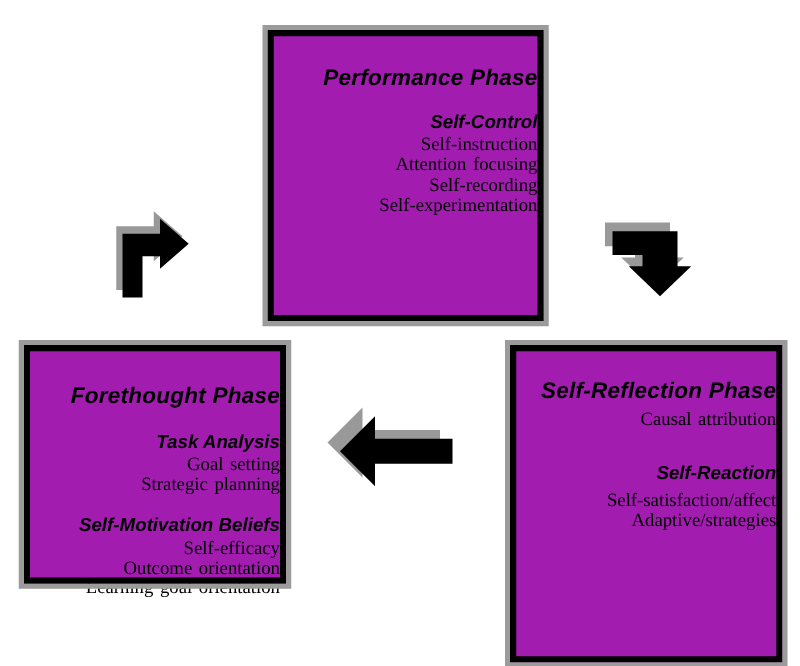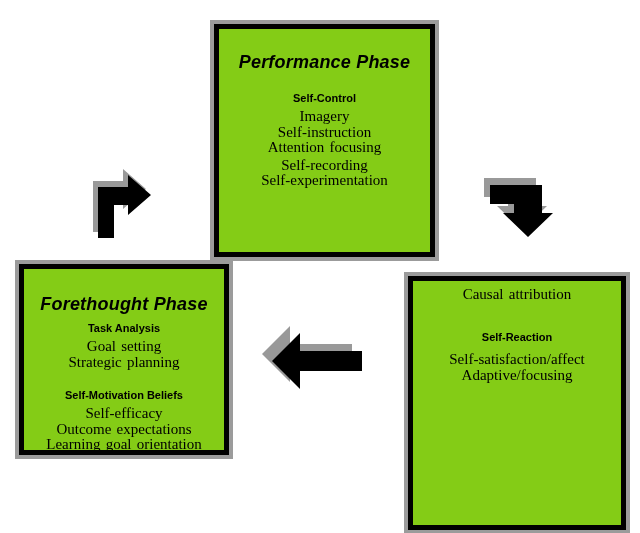--- a/index.html
+++ b/index.html
@@ -11,54 +11,55 @@
     background: #ffffff;
     overflow: hidden;
     font-family: "Liberation Sans", sans-serif;
     color: #000;
   }
   .phase-box {
     position: absolute;
     box-sizing: border-box;
     border: 5px solid #000000;
     outline: 4px solid #9b9b9b;
-    background: #84cc16;
-    text-align: center;
+    background: #a21caf;
+    text-align: right;
   }
   .box-performance   { left: 214px; top: 24px;  width: 221px; height: 233px; }
-  .box-forethought   { left: 19px;  top: 264px; width: 210px; height: 191px; }
+  .box-forethought   { left: 19px;  top: 276px; width: 210px; height: 191px; }
   .box-selfreflection{ left: 408px; top: 276px; width: 218px; height: 254px; }
 
   .box-title {
     font-size: 18px;
     font-weight: bold;
     font-style: italic;
     line-height: 22px;
     letter-spacing: 0.2px;
   }
   .box-performance    .box-title { margin-top: 22px; }
   .box-forethought    .box-title { margin-top: 24px; }
   .box-selfreflection .box-title { margin-top: 20px; }
 
   .subhead {
-    font-size: 11px;
+    font-size: 15px;
     font-weight: bold;
+    font-style: italic;
     line-height: 18px;
   }
   .items {
     font-family: "Liberation Serif", serif;
     font-size: 15px;
     line-height: 15.5px;
     word-spacing: 1.5px;
     margin-top: 2px;
   }
   
   .box-performance    .sec1 .subhead { margin-top: 16px; }
   .box-performance    .sec2 .subhead { margin-top: 14px; }
-  .box-forethought    .sec1 .subhead { margin-top: 4px; }
+  .box-forethought    .sec1 .subhead { margin-top: 18px; }
   .box-forethought    .sec2 .subhead { margin-top: 16px; }
   .box-selfreflection .sec1 .subhead { margin-top: 24px; }
   .box-selfreflection .sec2 .subhead { margin-top: 26px; }
   .box-selfreflection .items { margin-top: 5px; line-height: 16px; }
 
   .arrow-layer {
     position: absolute;
     left: 0; top: 0;
     width: 640px; height: 533px;
     pointer-events: none;
@@ -85,21 +86,20 @@
       <polygon transform="translate(-10,-7)" points="272,361 300,333 300,351 362,351 362,371 300,371 300,389" fill="#999999"></polygon>
       <polygon points="272,361 300,333 300,351 362,351 362,371 300,371 300,389" fill="#000000"></polygon>
     </g>
   </svg>
 
   <div class="phase-box box-performance">
     <div class="box-title">Performance Phase</div>
     <div class="section sec1">
       <div class="subhead">Self-Control</div>
       <div class="items">
-          <div>Imagery</div>
           <div>Self-instruction</div>
           <div>Attention focusing</div>
         </div>
     </div>
     <div class="section sec2">
       <div class="items">
           <div>Self-recording</div>
           <div>Self-experimentation</div>
         </div>
     </div>
@@ -111,34 +111,35 @@
       <div class="subhead">Task Analysis</div>
       <div class="items">
           <div>Goal setting</div>
           <div>Strategic planning</div>
         </div>
     </div>
     <div class="section sec2">
       <div class="subhead">Self-Motivation Beliefs</div>
       <div class="items">
           <div>Self-efficacy</div>
-          <div>Outcome expectations</div>
+          <div>Outcome orientation</div>
           <div>Learning goal orientation</div>
         </div>
     </div>
   </div>
 
   <div class="phase-box box-selfreflection">
+    <div class="box-title">Self-Reflection Phase</div>
     <div class="section sec1">
       <div class="items">
           <div>Causal attribution</div>
         </div>
     </div>
     <div class="section sec2">
       <div class="subhead">Self-Reaction</div>
       <div class="items">
           <div>Self-satisfaction/affect</div>
-          <div>Adaptive/focusing</div>
+          <div>Adaptive/strategies</div>
         </div>
     </div>
   </div>
 
 </div>
 
 </body></html>

